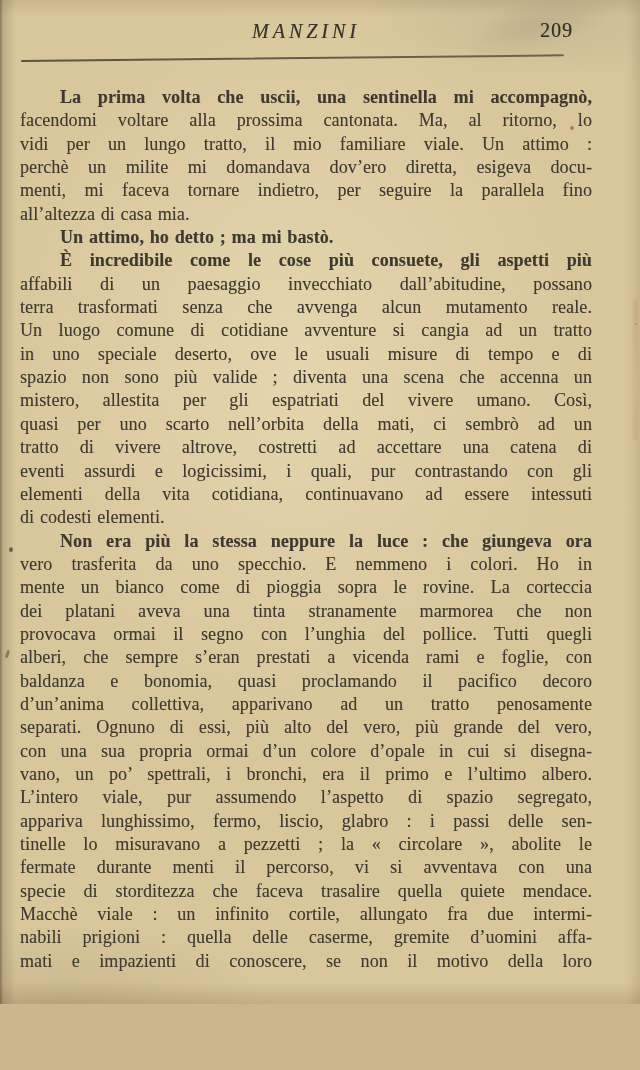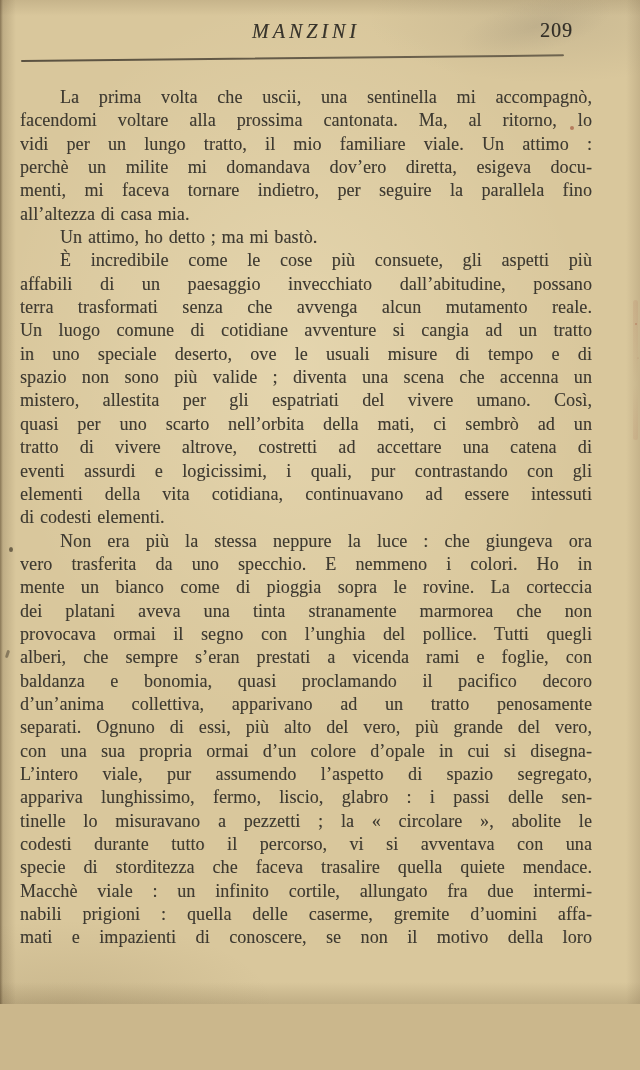--- a/index.html
+++ b/index.html
@@ -58,21 +58,21 @@
     line-height: 23.35px;
     letter-spacing: 0.1px;
     word-spacing: 0.06em;
     text-shadow: 0.3px 0.3px 0.4px rgba(62,58,49,0.35);
   }
   .para { margin: 0; }
   .line {
     text-align: justify;
     text-align-last: justify;
   }
-  .line.first { padding-left: 40px; }
+  .line.first { padding-left: 40px; font-weight: bold; }
   .line.last { text-align-last: left; }
   
   .para:last-child .line.last { text-align-last: justify; }
 
   .stain { position: absolute; pointer-events: none; }
   .stain.smudge-top {
     top: -8px; left: 430px; width: 210px; height: 70px;
     background: radial-gradient(ellipse closest-side, rgba(118,108,92,0.14), rgba(118,108,92,0) 75%);
     transform: rotate(-14deg);
   }
@@ -145,23 +145,24 @@
         <div class="line first">Non era più la stessa neppure la luce : che giungeva ora</div>
         <div class="line">vero trasferita da uno specchio. E nemmeno i colori. Ho in</div>
         <div class="line">mente un bianco come di pioggia sopra le rovine. La corteccia</div>
         <div class="line">dei platani aveva una tinta stranamente marmorea che non</div>
         <div class="line">provocava ormai il segno con l’unghia del pollice. Tutti quegli</div>
         <div class="line">alberi, che sempre s’eran prestati a vicenda rami e foglie, con</div>
         <div class="line">baldanza e bonomia, quasi proclamando il pacifico decoro</div>
         <div class="line">d’un’anima collettiva, apparivano ad un tratto penosamente</div>
         <div class="line">separati. Ognuno di essi, più alto del vero, più grande del vero,</div>
         <div class="line">con una sua propria ormai d’un colore d’opale in cui si disegna-</div>
+        <div class="line">vano, un po’ spettrali, i bronchi, era il primo e l’ultimo albero.</div>
         <div class="line">L’intero viale, pur assumendo l’aspetto di spazio segregato,</div>
         <div class="line">appariva lunghissimo, fermo, liscio, glabro : i passi delle sen-</div>
         <div class="line">tinelle lo misuravano a pezzetti ; la « circolare », abolite le</div>
-        <div class="line">codesti durante tutto il percorso, vi si avventava con una</div>
+        <div class="line">fermate durante menti il percorso, vi si avventava con una</div>
         <div class="line">specie di storditezza che faceva trasalire quella quiete mendace.</div>
         <div class="line">Macchè viale : un infinito cortile, allungato fra due intermi-</div>
         <div class="line">nabili prigioni : quella delle caserme, gremite d’uomini affa-</div>
         <div class="line last">mati e impazienti di conoscere, se non il motivo della loro</div>
       </div>
     </div>
 </div>
 
 </body></html>

